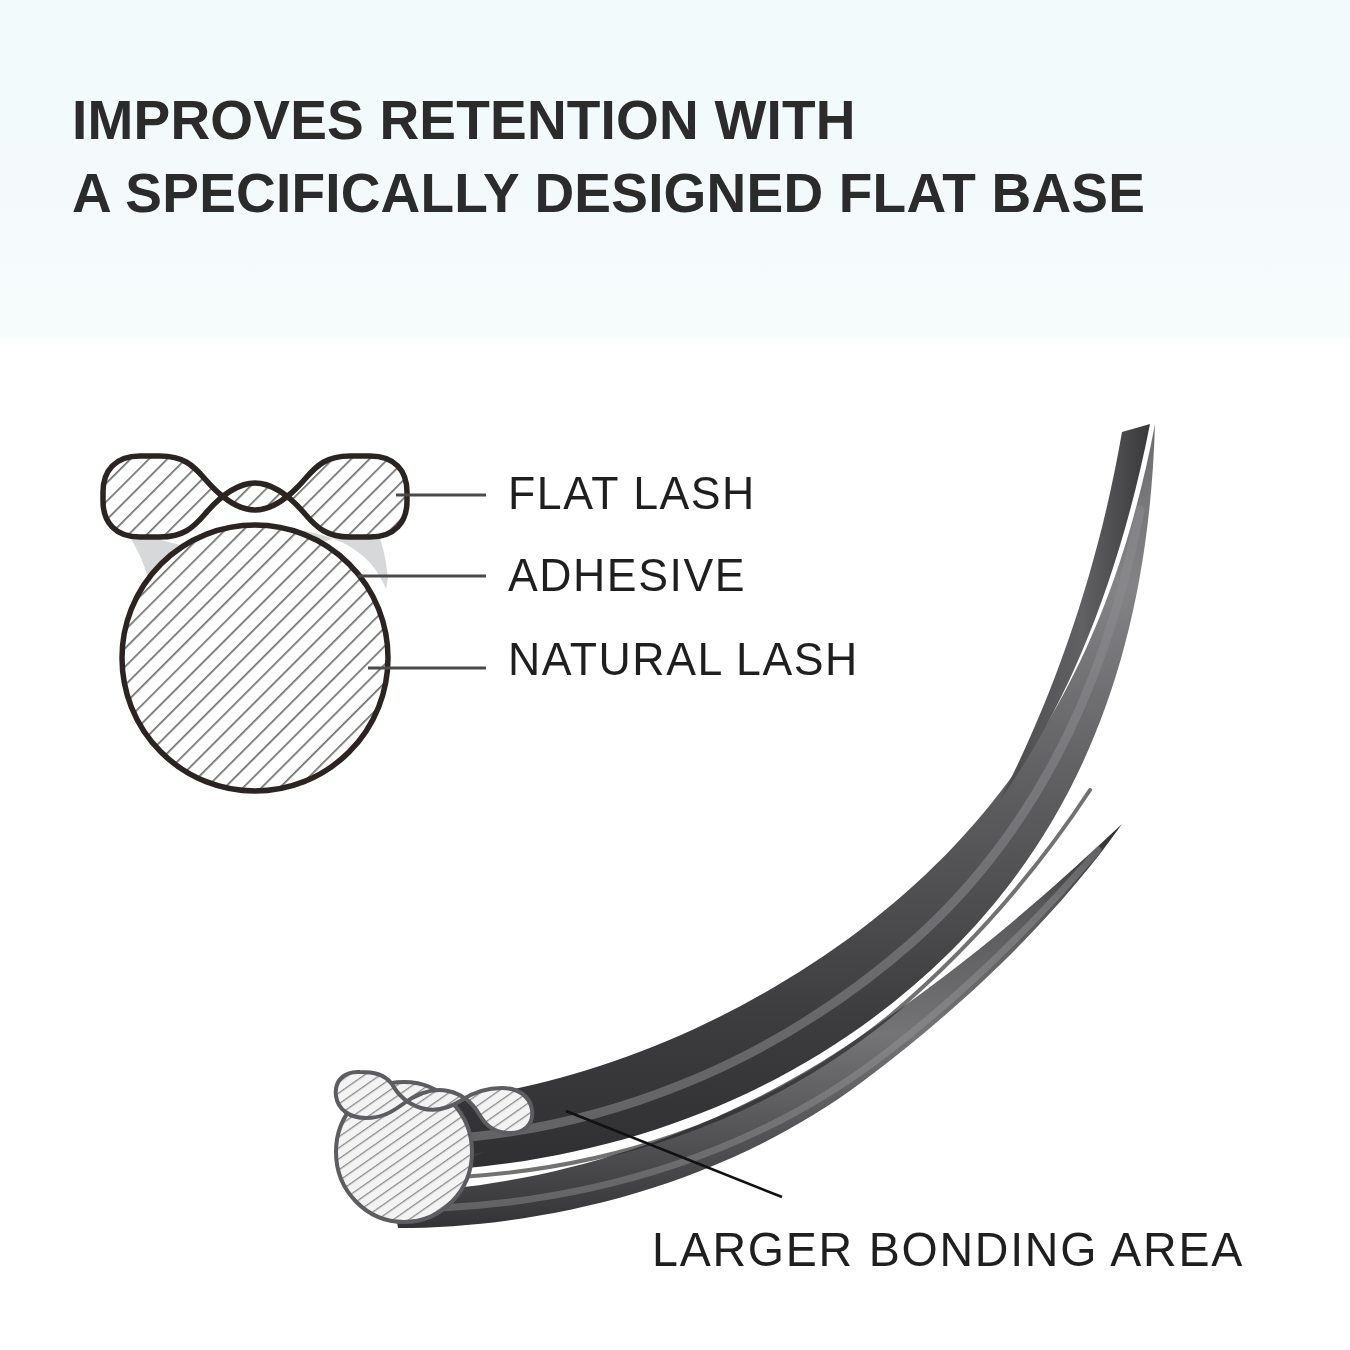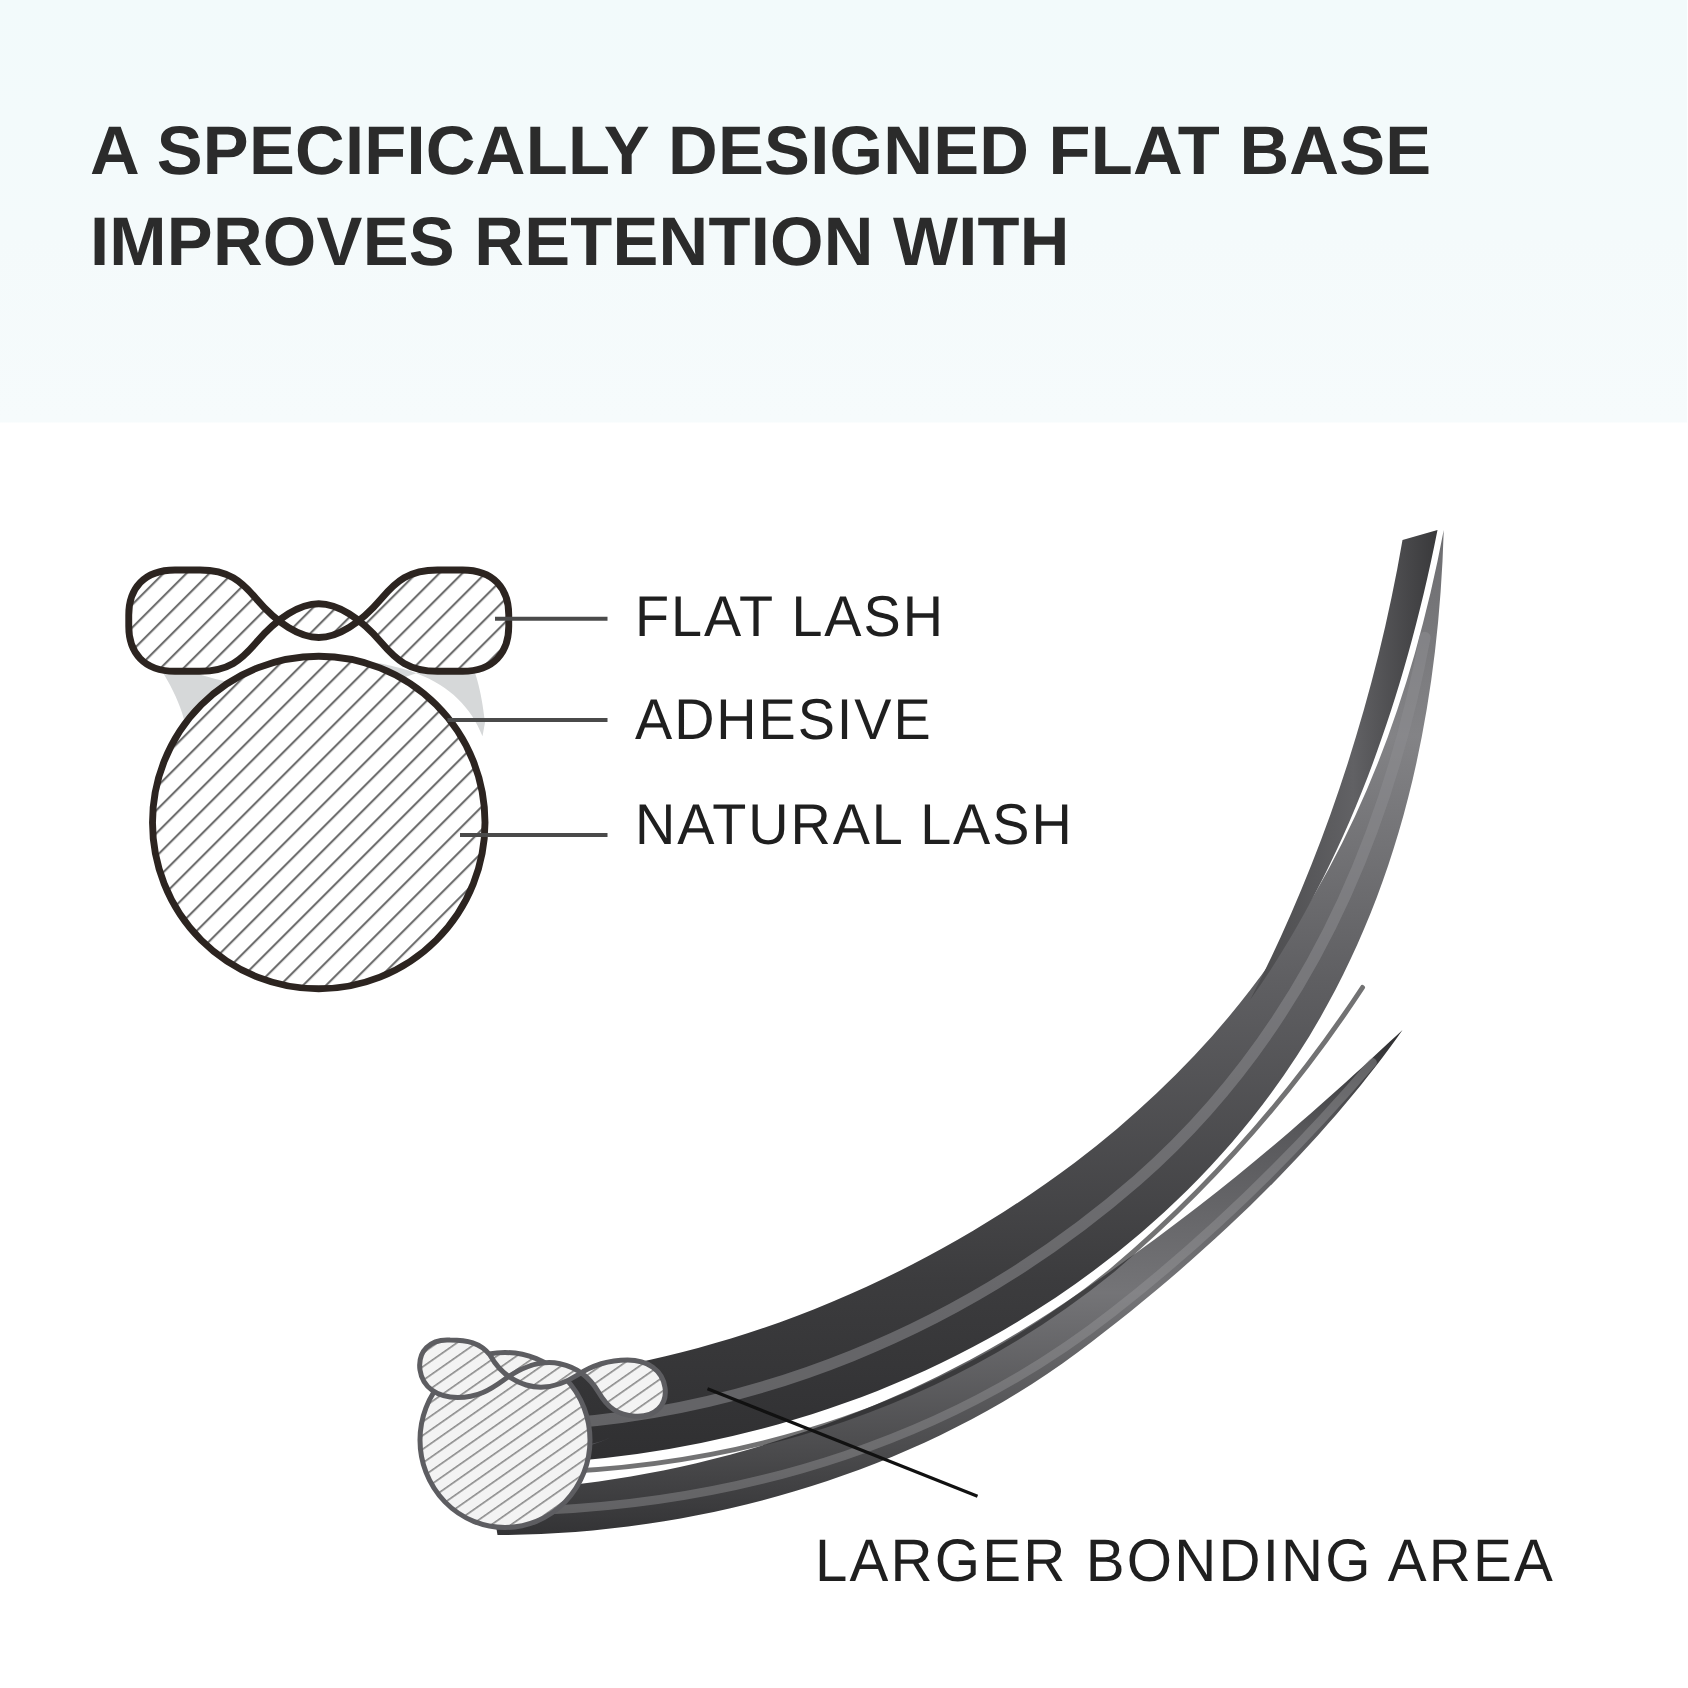--- a/index.html
+++ b/index.html
@@ -73,22 +73,22 @@
   }
 </style>
 </head>
 <body>
 
 <div id="page">
 
   <div id="top-band"></div>
 
   <div id="headline">
+    <span class="hl-line">IMPROVES RETENTION WITH</span>
     <span class="hl-line">A SPECIFICALLY DESIGNED FLAT BASE</span>
-    <span class="hl-line">IMPROVES RETENTION WITH</span>
   </div>
 
   <svg id="art" viewBox="0 0 1350 1350">
     <defs>
 
       <pattern id="hatchA" width="13" height="13" patternUnits="userSpaceOnUse" patternTransform="rotate(45)">
         <rect width="13" height="13" fill="#ffffff"></rect>
         <line x1="0" y1="0" x2="0" y2="13" stroke="#6f6f6f" stroke-width="3.4"></line>
       </pattern>
       <pattern id="hatchB" width="9" height="9" patternUnits="userSpaceOnUse" patternTransform="rotate(55)">

